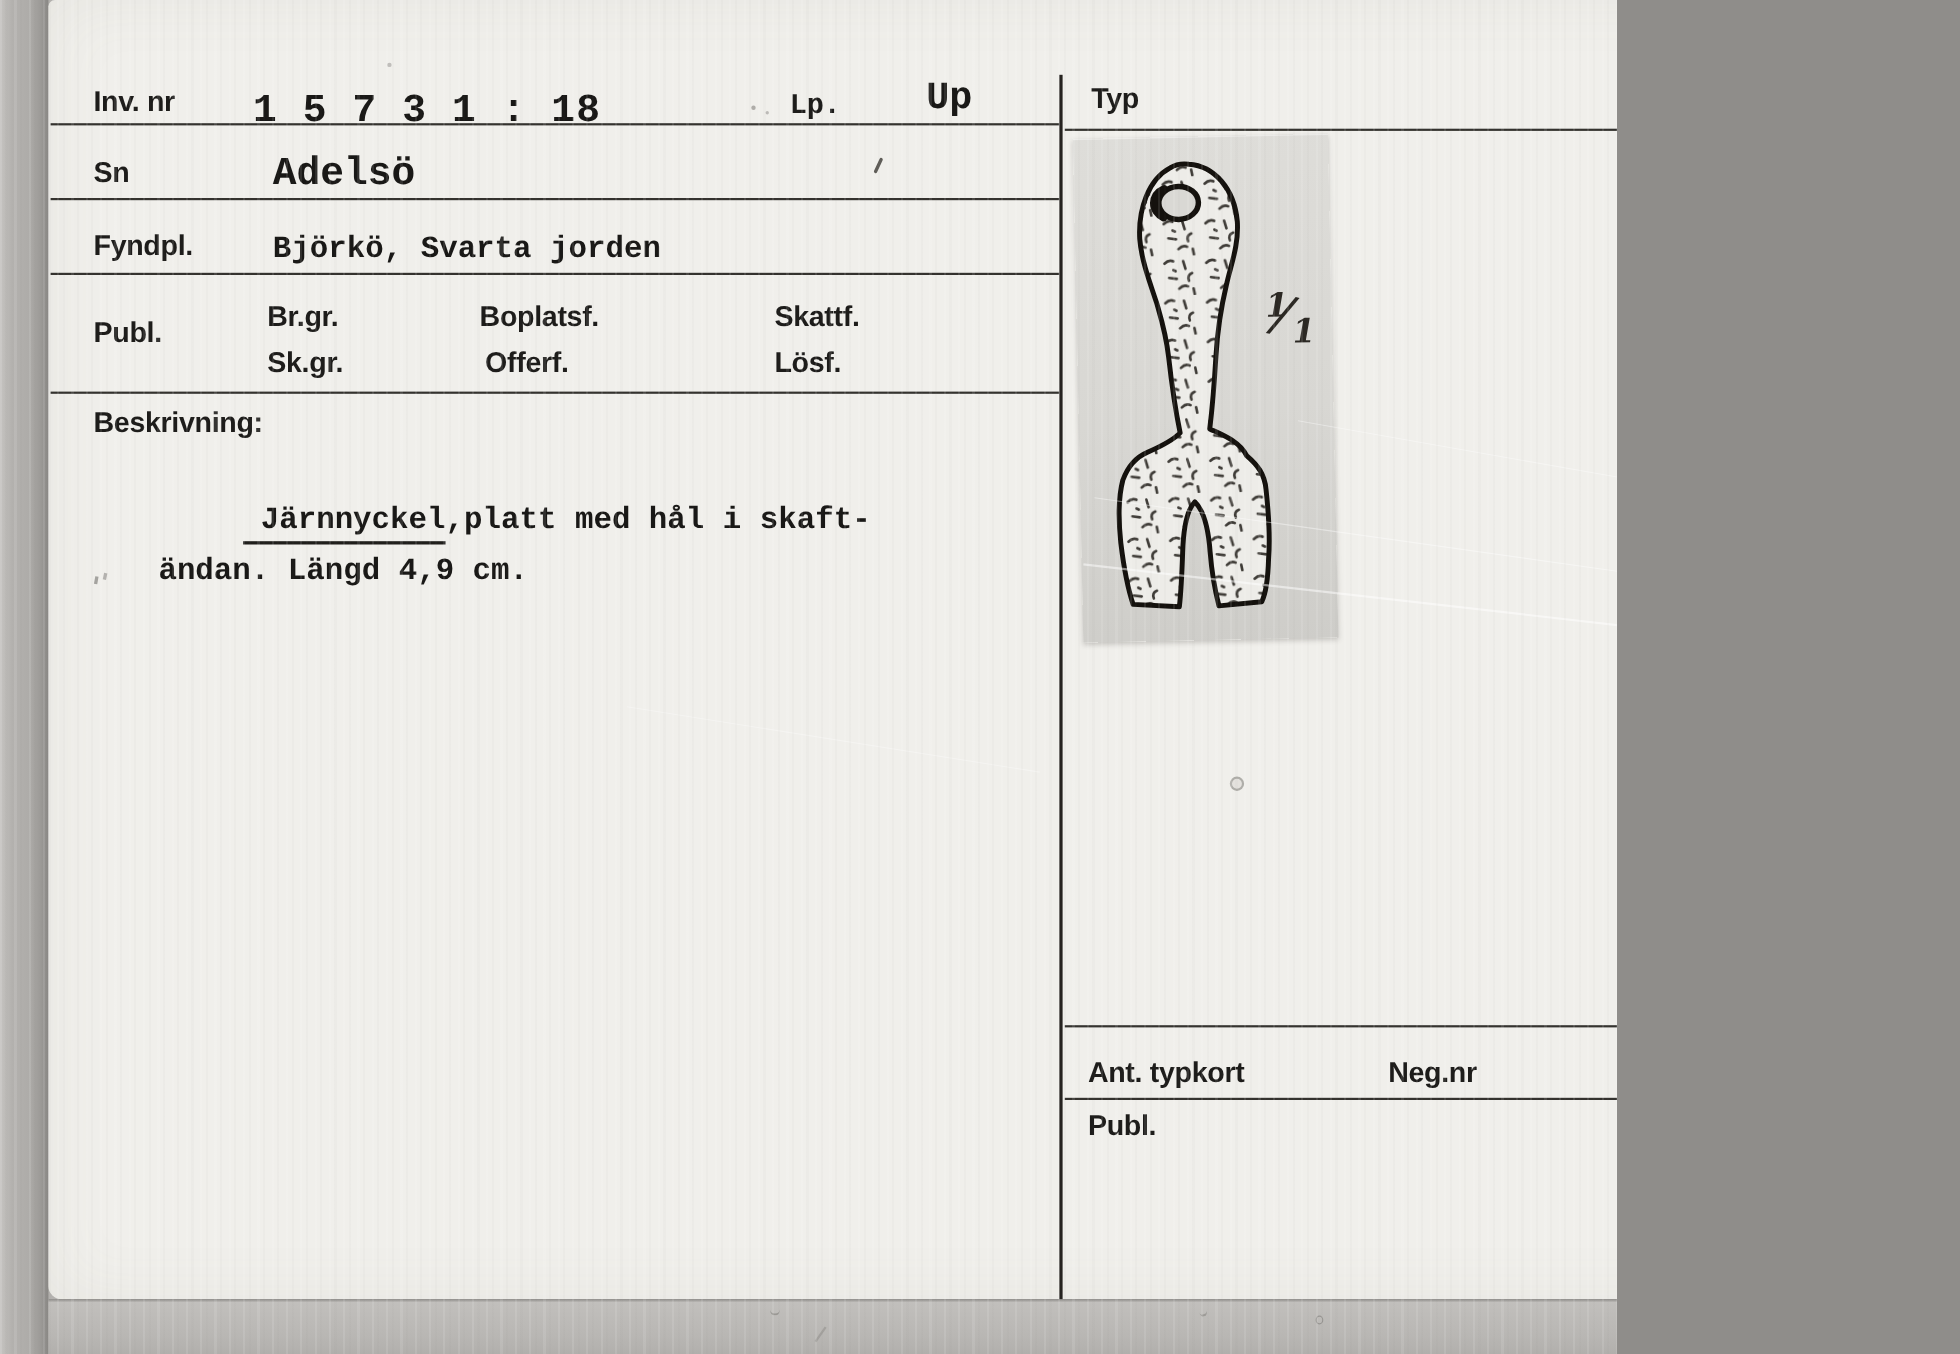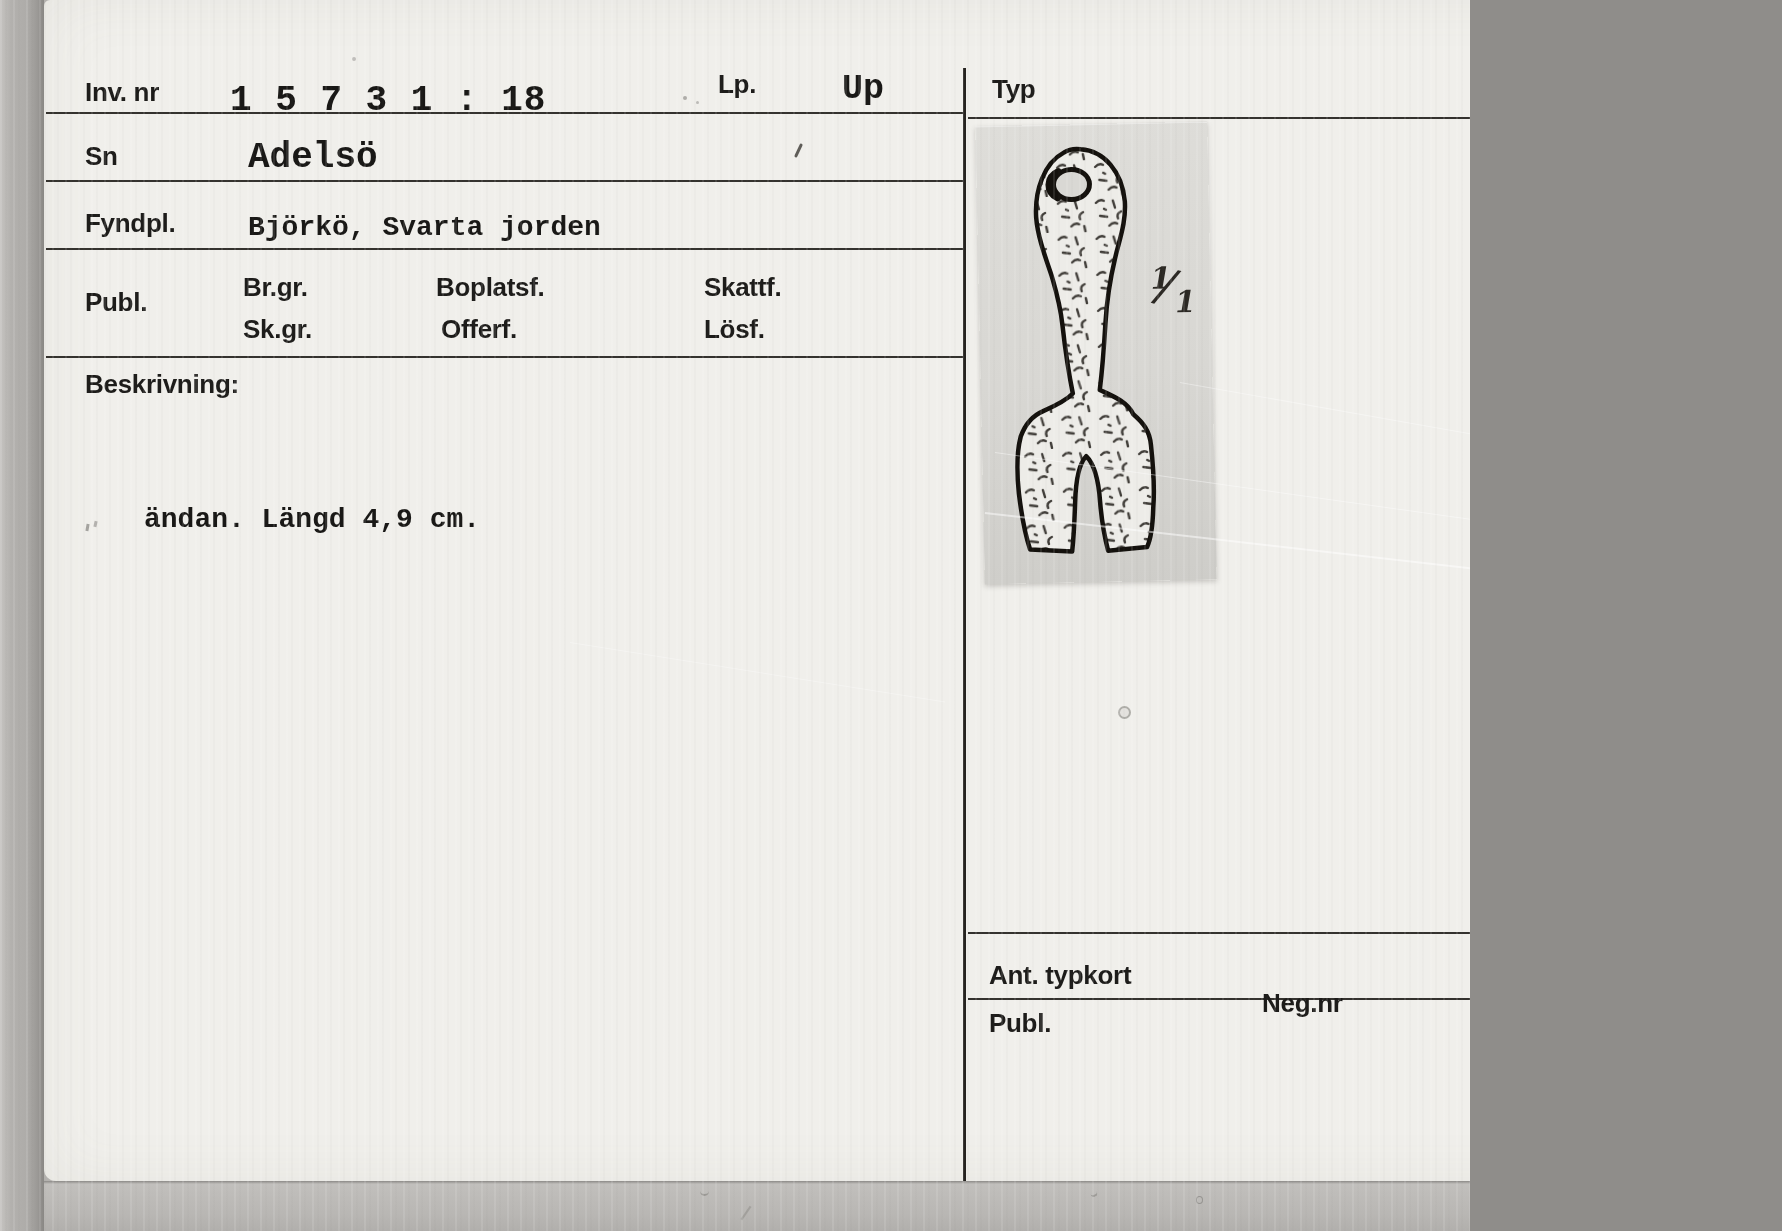--- a/index.html
+++ b/index.html
@@ -61,39 +61,40 @@
   <div class="hrule" style="left:46px;top:180px;width:917px;"></div>
   <div class="hrule" style="left:46px;top:248px;width:917px;"></div>
   <div class="hrule" style="left:46px;top:356px;width:917px;"></div>
   <div class="vrule" style="left:963px;top:68px;height:1113px;"></div>
   <div class="hrule" style="left:968px;top:117px;width:764px;"></div>
   <div class="hrule" style="left:968px;top:932px;width:762px;"></div>
   <div class="hrule" style="left:968px;top:998px;width:762px;"></div>
 
   <div class="lbl" style="left:85px;top:79px;">Inv. nr</div>
   <div class="typed t36" style="left:230px;top:69px;letter-spacing:1px;margin-top:14px;">1 5 7 3 1 : 18</div>
-  <div class="lbl" style="left:718px;top:71px;">Lp.</div>
+  <div class="lbl" style="left:718px;top:83px;font-family:Liberation Mono, monospace;">Lp.</div>
   <div class="typed t35" style="left:842px;top:72px;">Up</div>
 
   <div class="lbl" style="left:85px;top:143px;">Sn</div>
   <div class="typed t36" style="left:248px;top:140px;">Adelsö</div>
 
   <div class="lbl" style="left:85px;top:210px;">Fyndpl.</div>
   <div class="typed t34" style="left:248px;top:214px;">Björkö, Svarta jorden</div>
 
   <div class="lbl" style="left:85px;top:289px;">Publ.</div>
   <div class="lbl" style="left:243px;top:274px;">Br.gr.</div>
   <div class="lbl" style="left:436px;top:274px;">Boplatsf.</div>
   <div class="lbl" style="left:704px;top:274px;">Skattf.</div>
   <div class="lbl" style="left:243px;top:316px;">Sk.gr.</div>
   <div class="lbl" style="left:441px;top:316px;">Offerf.</div>
   <div class="lbl" style="left:704px;top:316px;">Lösf.</div>
 
   <div class="lbl" style="left:85px;top:371px;">Beskrivning:</div>
 
+  <div class="typed t34" style="left:237px;top:460px;"><span class="ukey">Järnnyckel</span><span>,platt med hål i skaft-</span></div>
   <div class="typed t34" style="left:104px;top:506px;margin-left:40px;">ändan. Längd 4,9 cm.</div>
 
   <div class="lbl" style="left:992px;top:76px;">Typ</div>
   <div class="typed t36" style="left:1558px;top:78px;">Ekerö</div>
 
   <div class="artifact">
     <svg width="232" height="458" viewBox="0 0 232 458">
       <defs>
         <pattern id="stip" width="38" height="36" patternUnits="userSpaceOnUse">
           <g stroke="#26231e" stroke-width="2.4" stroke-linecap="round" fill="none" opacity="0.88">
@@ -115,21 +116,21 @@
       </g>
     </svg>
     <div class="scale-note">
       <span class="num">1</span>
       <span class="slash">/</span>
       <span class="den">1</span>
     </div>
   </div>
 
   <div class="lbl" style="left:989px;top:962px;">Ant. typkort</div>
-  <div class="lbl" style="left:1262px;top:990px;">Neg.nr</div>
+  <div class="lbl" style="left:1262px;top:962px;">Neg.nr</div>
   <div class="lbl" style="left:989px;top:1010px;">Publ.</div>
 
   <div class="scr" style="left:985px;top:512px;width:745px;height:2px;background:rgba(255,255,255,.5);transform:rotate(6.5deg);"></div>
   <div class="scr" style="left:995px;top:452px;width:520px;height:1px;background:rgba(255,255,255,.42);transform:rotate(8deg);"></div>
   <div class="scr" style="left:1180px;top:382px;width:540px;height:1px;background:rgba(255,255,255,.38);transform:rotate(10deg);"></div>
   <div class="scr" style="left:570px;top:642px;width:380px;height:1px;background:rgba(255,255,255,.32);transform:rotate(9deg);"></div>
 
   <div class="spk" style="left:797px;top:143px;width:3px;height:15px;background:#45433e;border-radius:2px;transform:rotate(25deg);opacity:.85;"></div>
   <div class="spk" style="left:683px;top:96px;width:4px;height:4px;background:#6e6c68;border-radius:50%;opacity:.5;"></div>
   <div class="spk" style="left:696px;top:101px;width:3px;height:3px;background:#6e6c68;border-radius:50%;opacity:.4;"></div>

